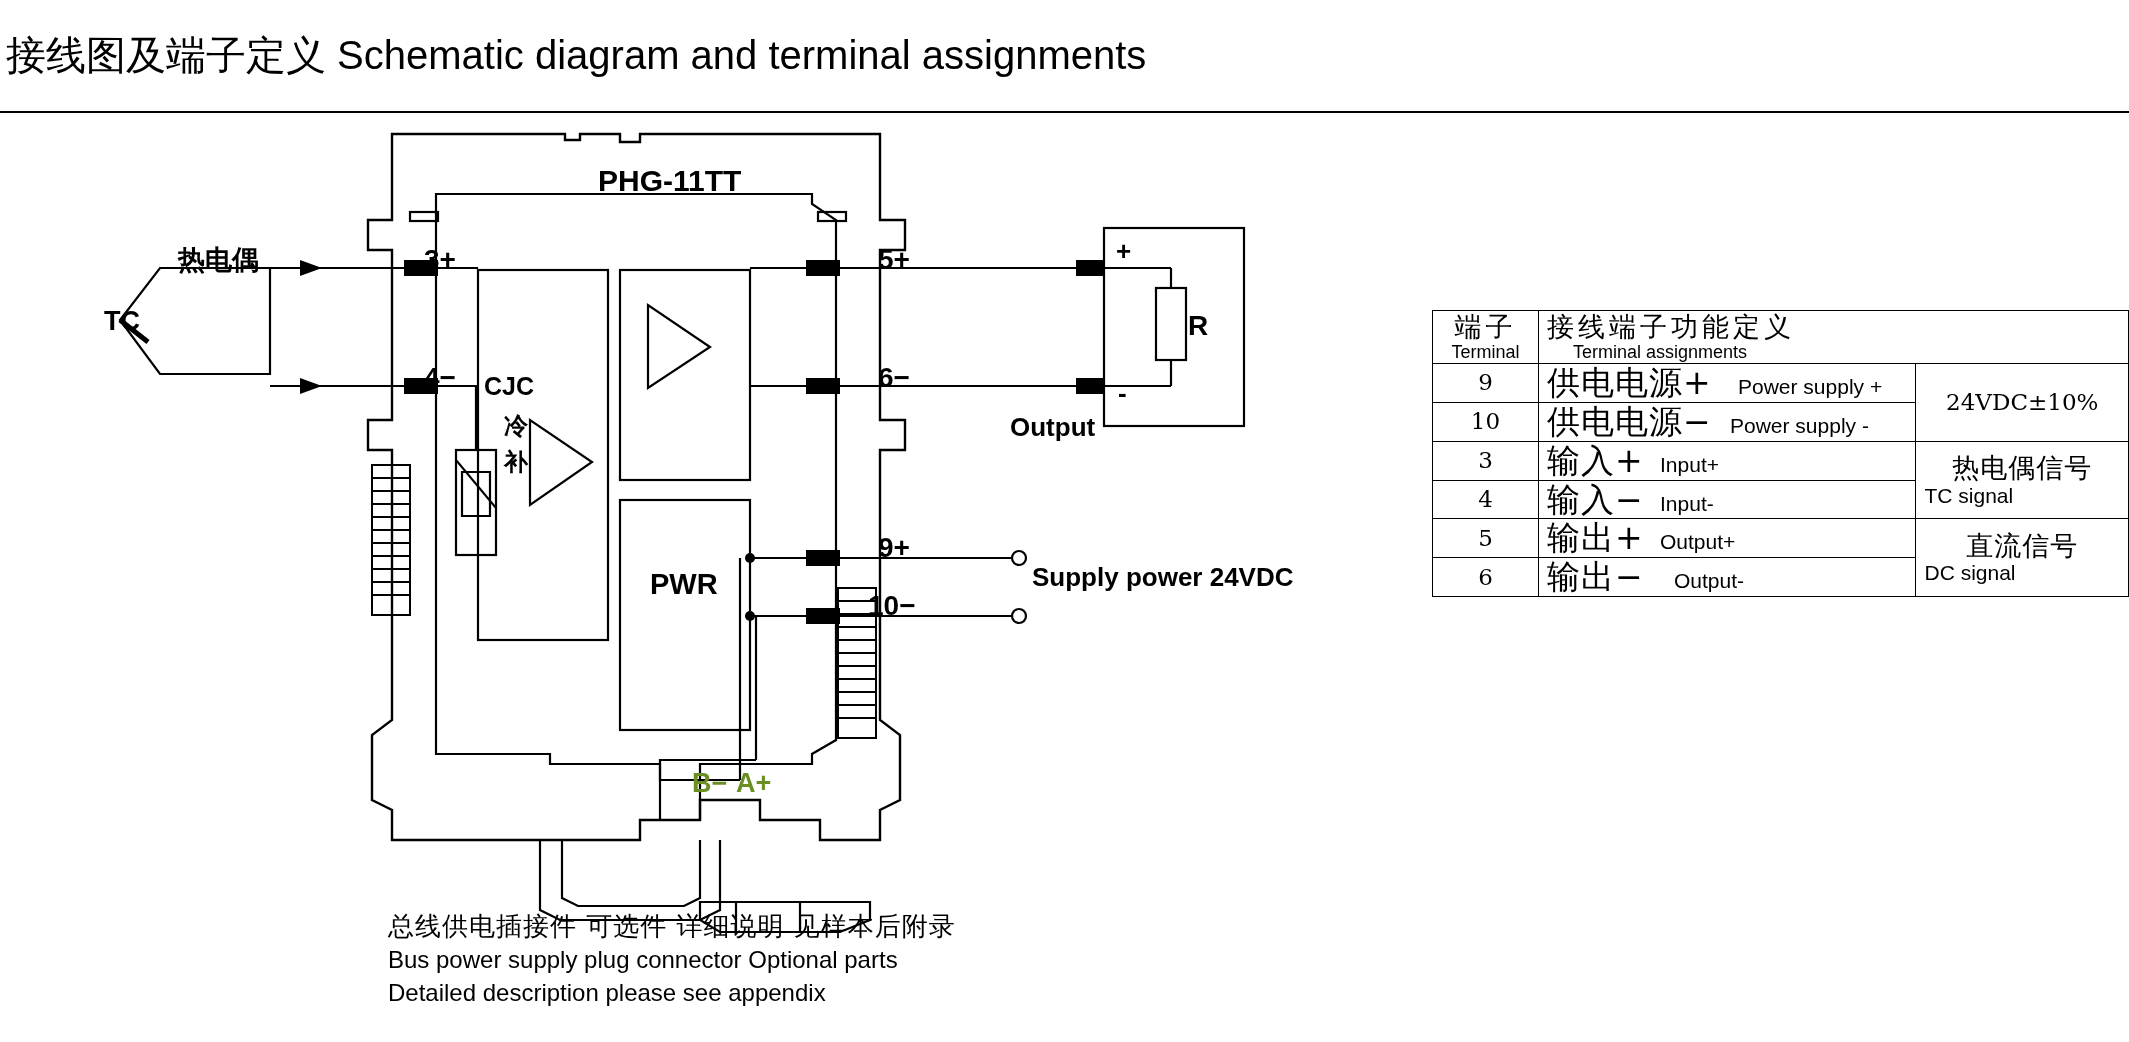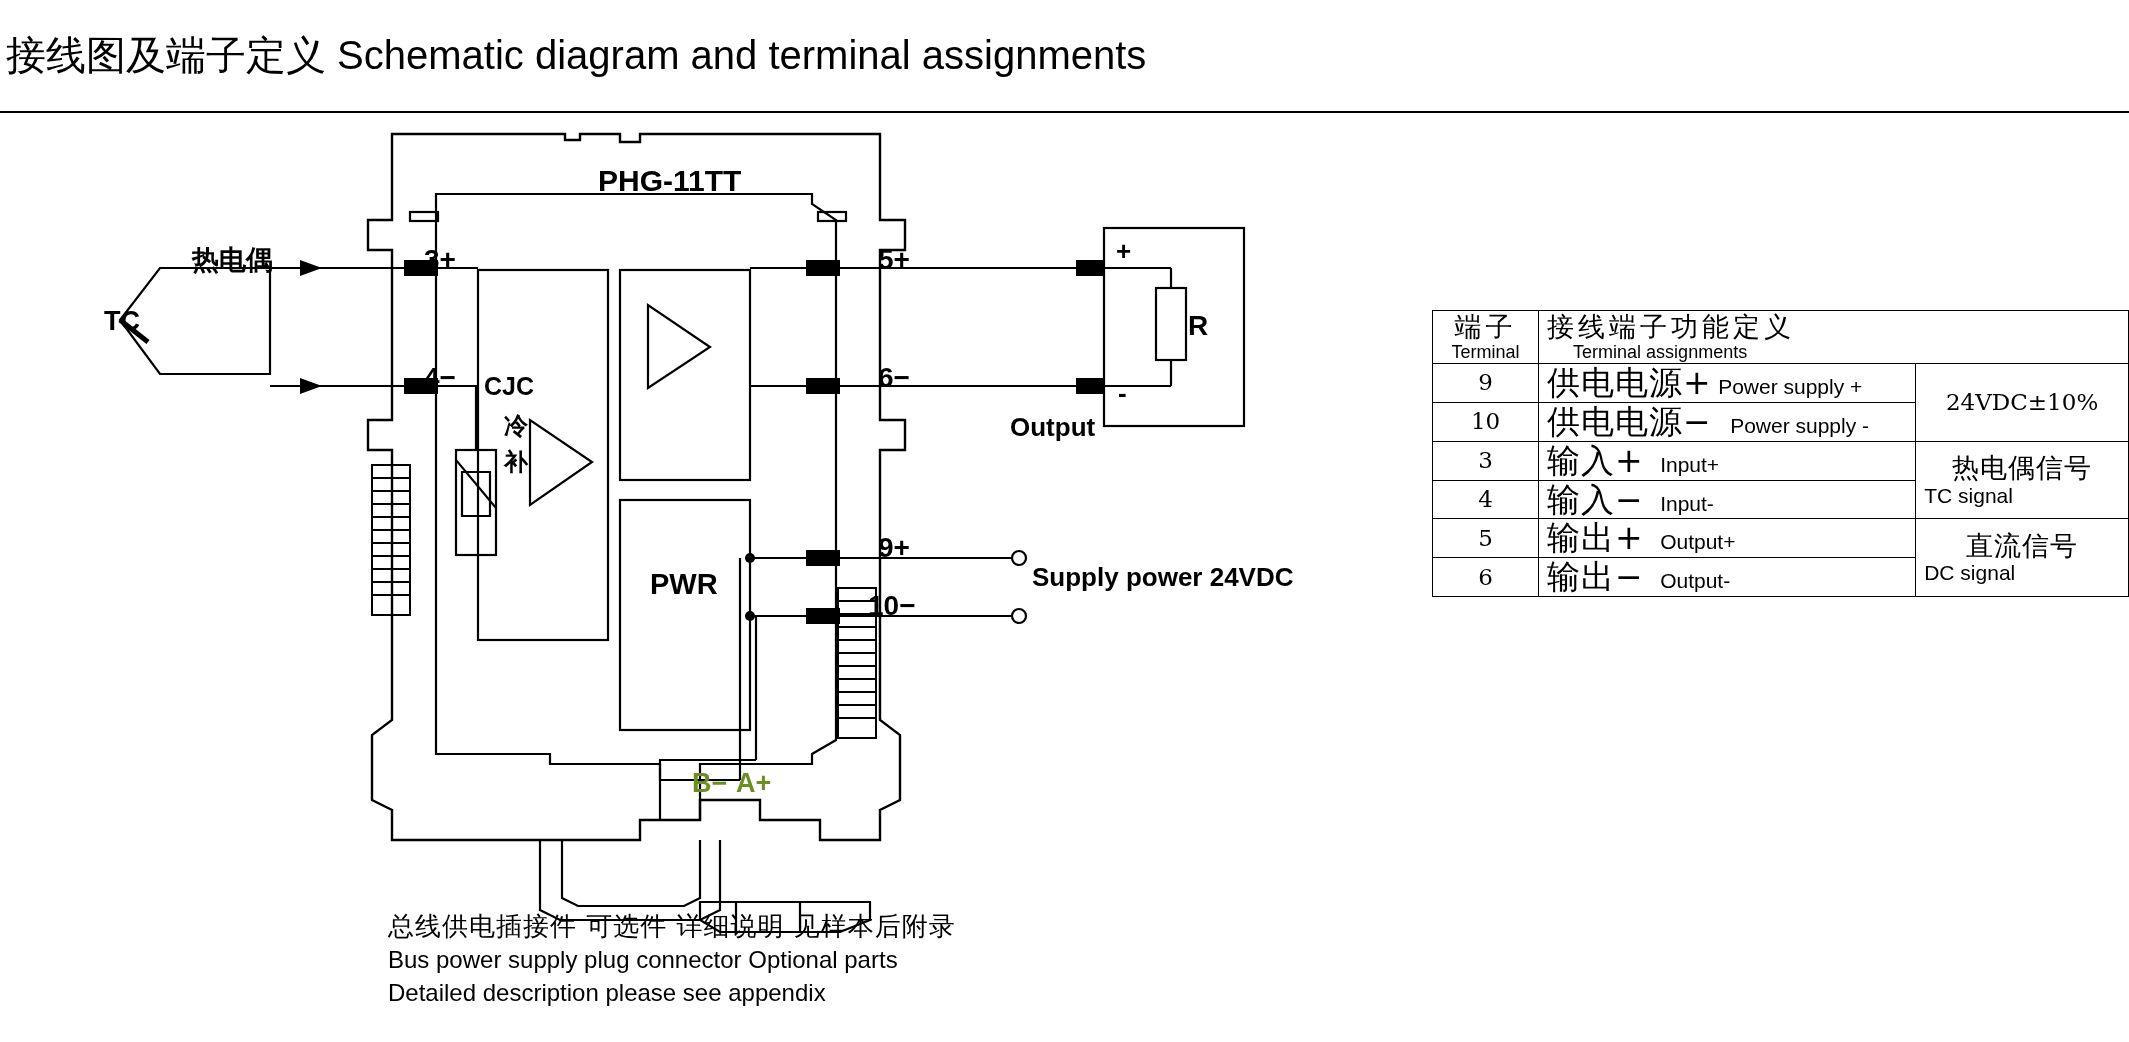--- a/index.html
+++ b/index.html
@@ -268,21 +268,21 @@
 
         <rect x="456" y="330" width="40" height="105"></rect>
         <line x1="476" y1="300" x2="476" y2="330"></line>
         <line x1="476" y1="266" x2="476" y2="300"></line>
         <path d="M 462 352 L 490 352 L 490 396 L 462 396 Z"></path>
         <line x1="456" y1="340" x2="496" y2="388" stroke-width="2"></line>
       </g>
     </g>
   </svg>
 
-  <div class="lbl lbl-cn" style="left:192px; top:122px; font-size:27px;">热电偶</div>
+  <div class="lbl lbl-cn" style="left:178px; top:122px; font-size:27px;">热电偶</div>
   <div class="lbl" style="left:104px; top:186px; font-size:27px;">TC</div>
 
   <div class="lbl" style="left:598px; top:44px; font-size:30px;">PHG-11TT</div>
 
   <div class="lbl" style="left:424px; top:124px; font-size:28px;">3+</div>
   <div class="lbl" style="left:424px; top:242px; font-size:28px;">4−</div>
   <div class="lbl" style="left:878px; top:124px; font-size:28px;">5+</div>
   <div class="lbl" style="left:878px; top:242px; font-size:28px;">6−</div>
   <div class="lbl" style="left:878px; top:412px; font-size:28px;">9+</div>
   <div class="lbl" style="left:868px; top:470px; font-size:28px;">10−</div>
@@ -314,21 +314,21 @@
       <td class="c-assign" colspan="2">
         <span class="cellwrap hdr-cn">接线端子功能定义</span>
         <span class="cellwrap hdr-en" style="padding-left:26px;">Terminal assignments</span>
       </td>
     </tr>
 
     <tr>
       <td class="c-term num-cell">9</td>
       <td class="c-assign">
         <span class="row-cn">供电电源+</span>
-        <span class="row-en" style="margin-left:0;">Power supply +</span>
+        <span class="row-en" style="margin-left:20px;">Power supply +</span>
       </td>
       <td class="c-note note-big" rowspan="2">24VDC±10%</td>
     </tr>
 
     <tr>
       <td class="c-term num-cell">10</td>
       <td class="c-assign">
         <span class="row-cn">供电电源−</span>
         <span class="row-en" style="margin-left:12px;">Power supply  -</span>
       </td>
@@ -363,21 +363,21 @@
       <td class="c-note" rowspan="2">
         <span class="cellwrap note-cn">直流信号</span>
         <span class="cellwrap note-en" style="text-align:left;">DC signal</span>
       </td>
     </tr>
 
     <tr>
       <td class="c-term num-cell">6</td>
       <td class="c-assign">
         <span class="row-cn">输出−</span>
-        <span class="row-en" style="margin-left:10px;text-align:center;">Output-</span>
+        <span class="row-en" style="margin-left:24px;text-align:center;">Output-</span>
       </td>
     </tr>
   </tbody>
 </table>
 
 <div id="footnote">
   <div class="f-cn">总线供电插接件  可选件  详细说明  见样本后附录</div>
   <div class="f-en">Bus power supply plug connector   Optional parts</div>
   <div class="f-en">Detailed description please see appendix</div>
 </div>

